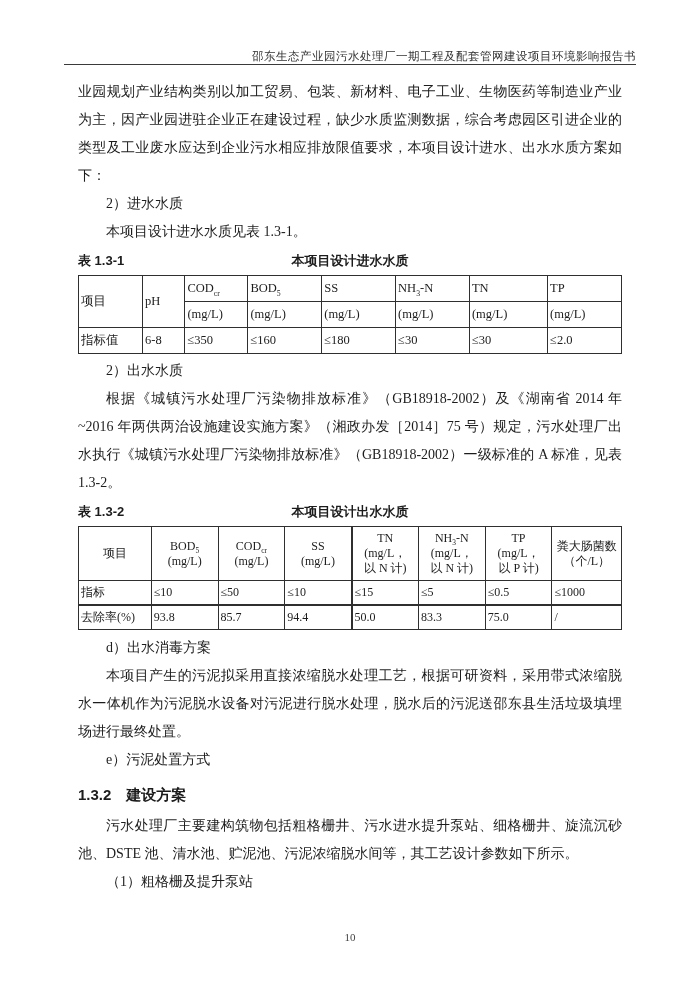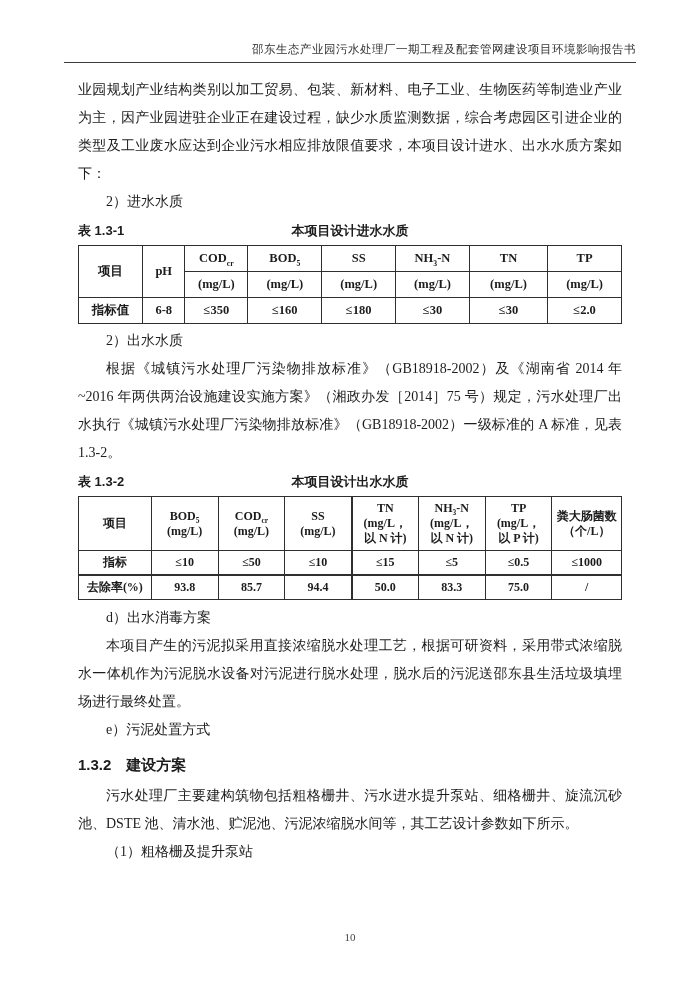--- a/index.html
+++ b/index.html
@@ -7,23 +7,22 @@
   .page {
     position: relative;
     width: 700px; height: 989px;
     margin: 0 auto;
     background: #ffffff;
     font-family: "Liberation Serif", "DejaVu Serif", serif;
     color: #1c1c1c;
     overflow: hidden;
   }
   .header {
-    margin: 0 64px;
+    margin: 7px 64px;
     padding-top: 42px;
-    padding-bottom: 5px;
     border-bottom: 1.5px solid #3a3a3a;
     text-align: right;
     font-size: 11.5px;
     color: #333;
     letter-spacing: 0.5px;
   }
   .content { padding: 0 78px; }
   .para {
     margin: 0;
     font-size: 14px;
@@ -47,22 +46,21 @@
     width: 100%;
     border-collapse: collapse;
     table-layout: fixed;
     font-size: 12.5px;
     color: #1c1c1c;
   }
   table.t1 { border: 1.5px solid #2f2f2f; }
   table.t2 { border: 1.5px solid #2f2f2f; font-size: 12px; }
   th, td {
     border: 1px solid #2f2f2f;
-    font-weight: bold;
-    text-align: center;
+    font-weight: normal;
     vertical-align: middle;
     padding: 4px 2px;
     line-height: 17px;
   }
   .t2 th, .t2 td { line-height: 15px; padding: 4px 2px; }
   .t2 .thick-left { border-left: 2px solid #2f2f2f; }
   .t2 tr.thick-top td { border-top: 2px solid #2f2f2f; }
   .h-line { line-height: 15px; }
   sub.subsc { font-size: 0.62em; line-height: 0; }
   .heading-2 {
@@ -94,20 +92,21 @@
 
   <div class="header">
     <span>邵东生态产业园污水处理厂一期工程及配套管网建设项目环境影响报告书</span>
   </div>
 
   <div class="content">
 
     <p class="para first">业园规划产业结构类别以加工贸易、包装、新材料、电子工业、生物医药等制造业产业为主，因产业园进驻企业正在建设过程，缺少水质监测数据，综合考虑园区引进企业的类型及工业废水应达到企业污水相应排放限值要求，本项目设计进水、出水水质方案如下：</p>
 
     <p class="para indent">2）进水水质</p>
+    <p class="para indent">本项目设计进水水质见表 1.3-1。</p>
 
     <div class="caption">
       <span class="cap-label">表 1.3-1</span>
       <span class="cap-title">本项目设计进水水质</span>
     </div>
 
     <table class="t1">
       <colgroup>
         <col style="width:11.8%">
           <col style="width:7.8%">

